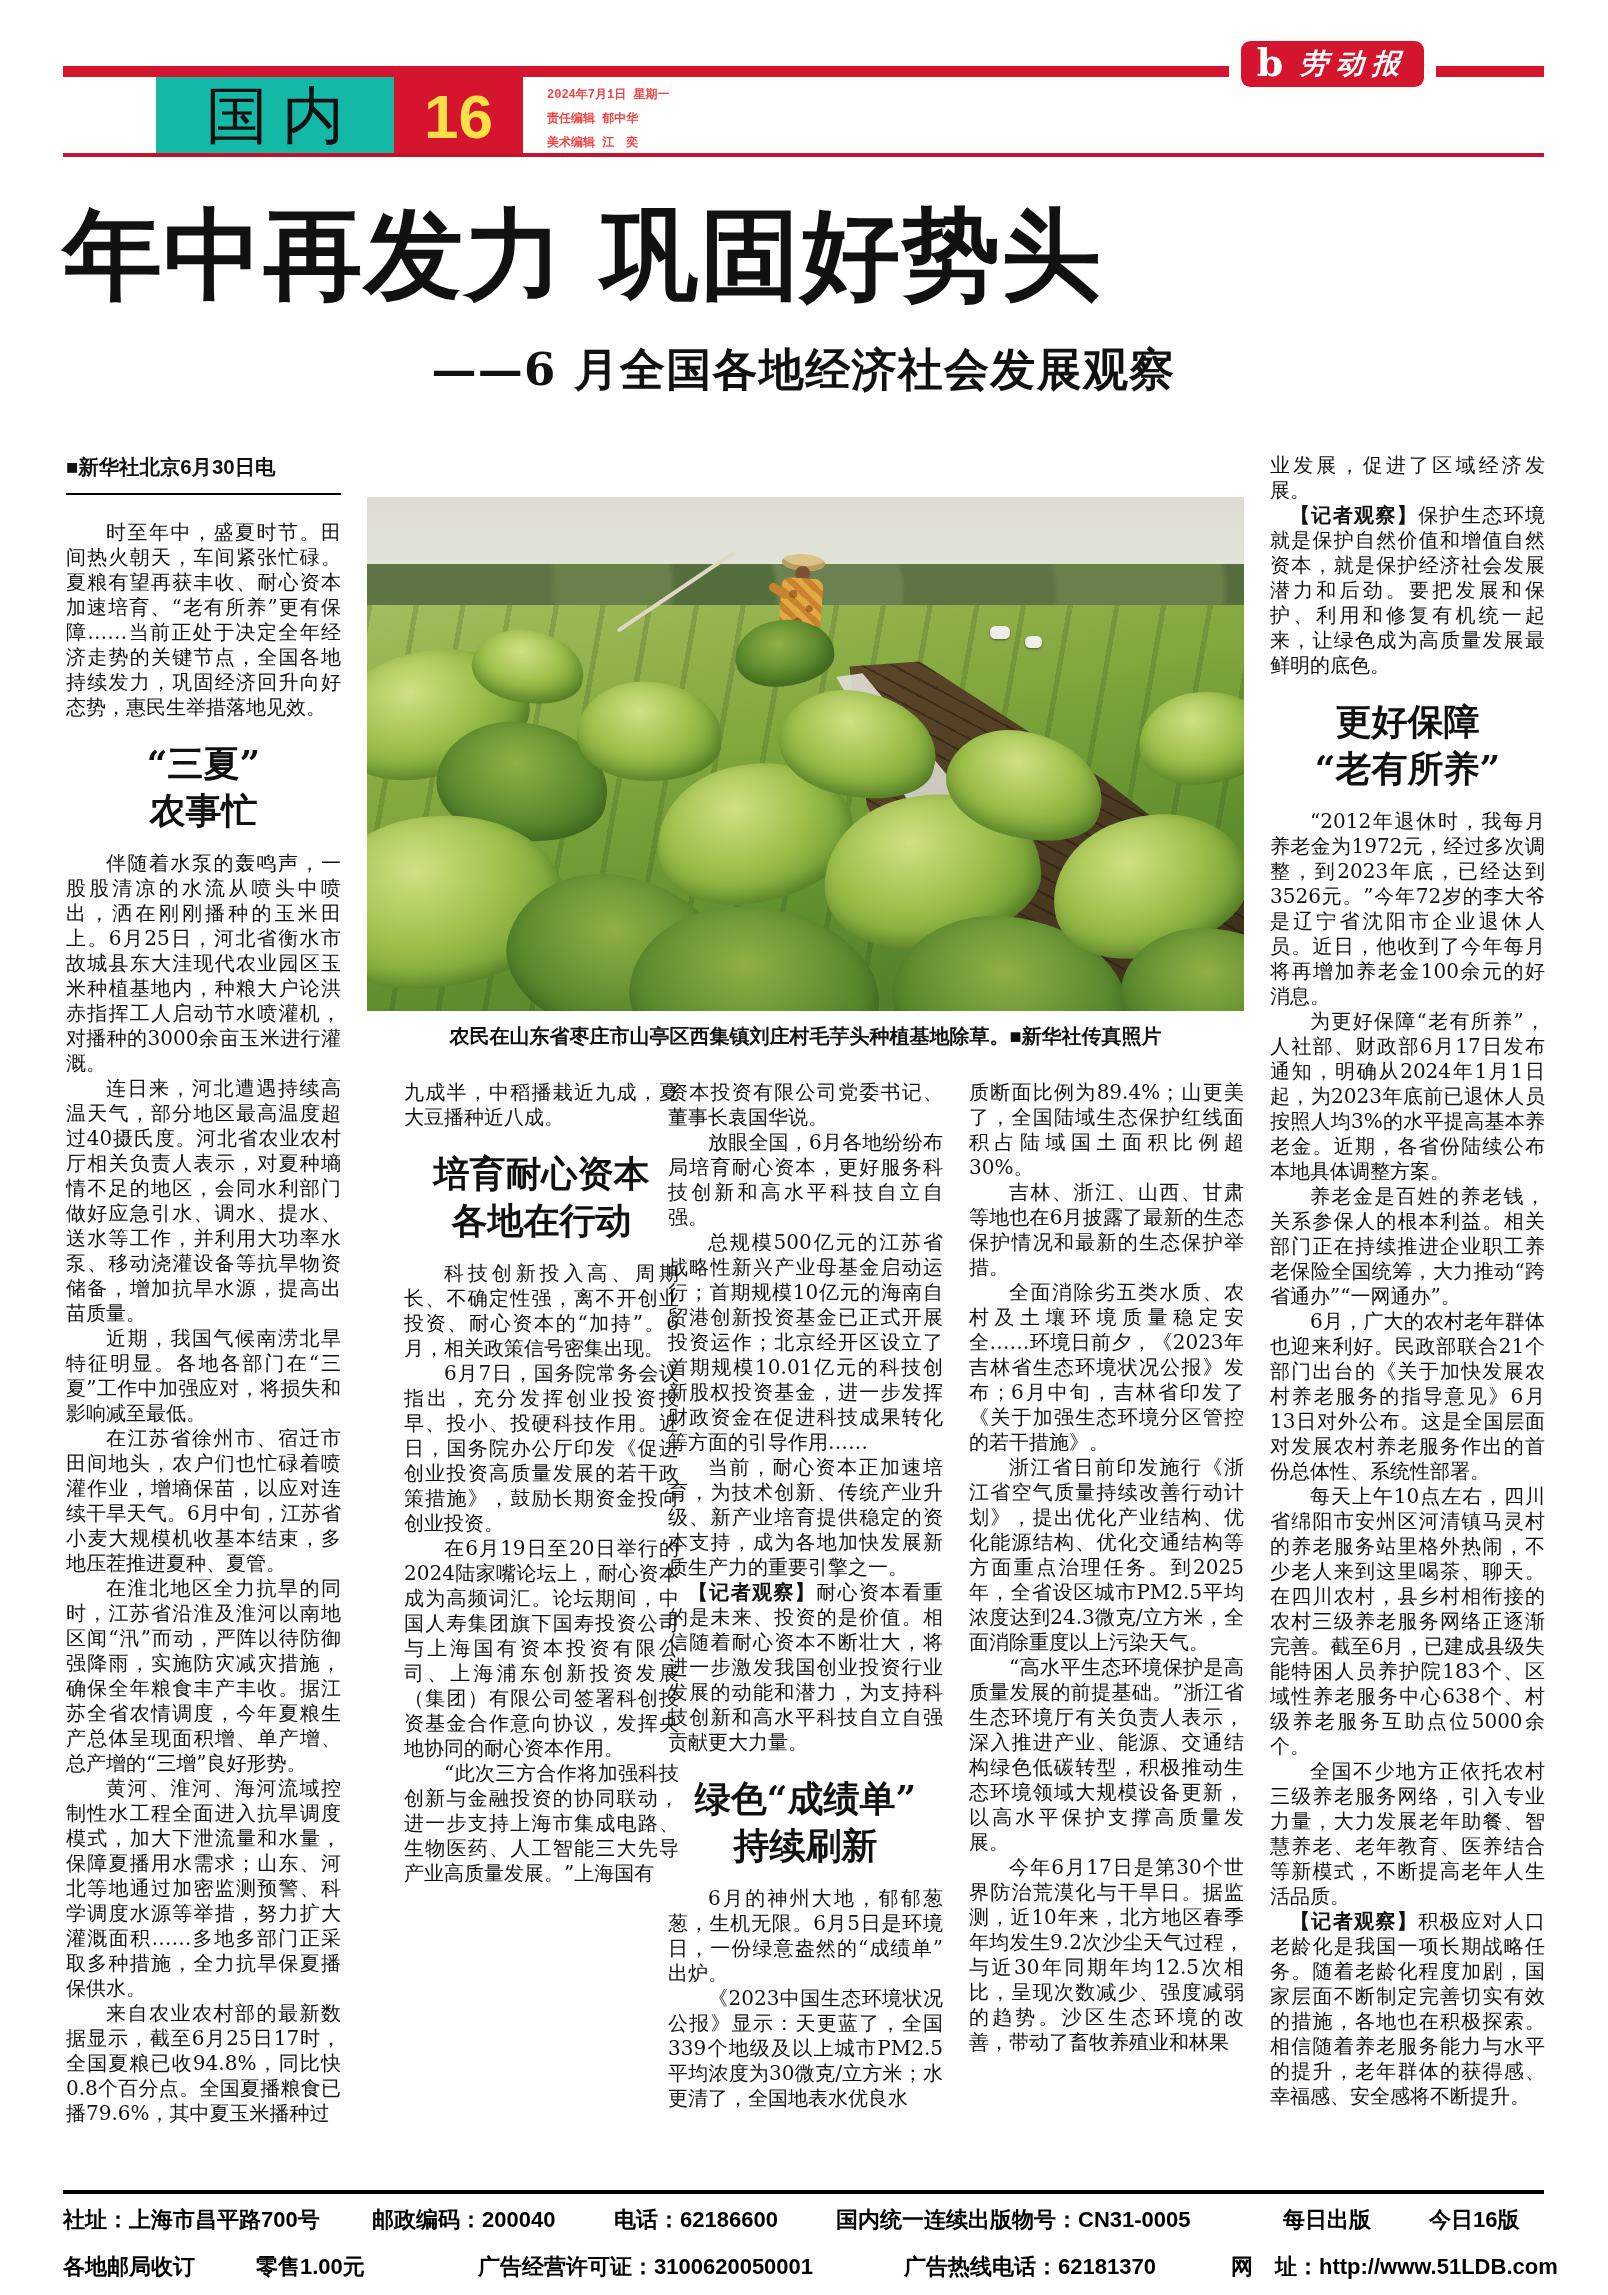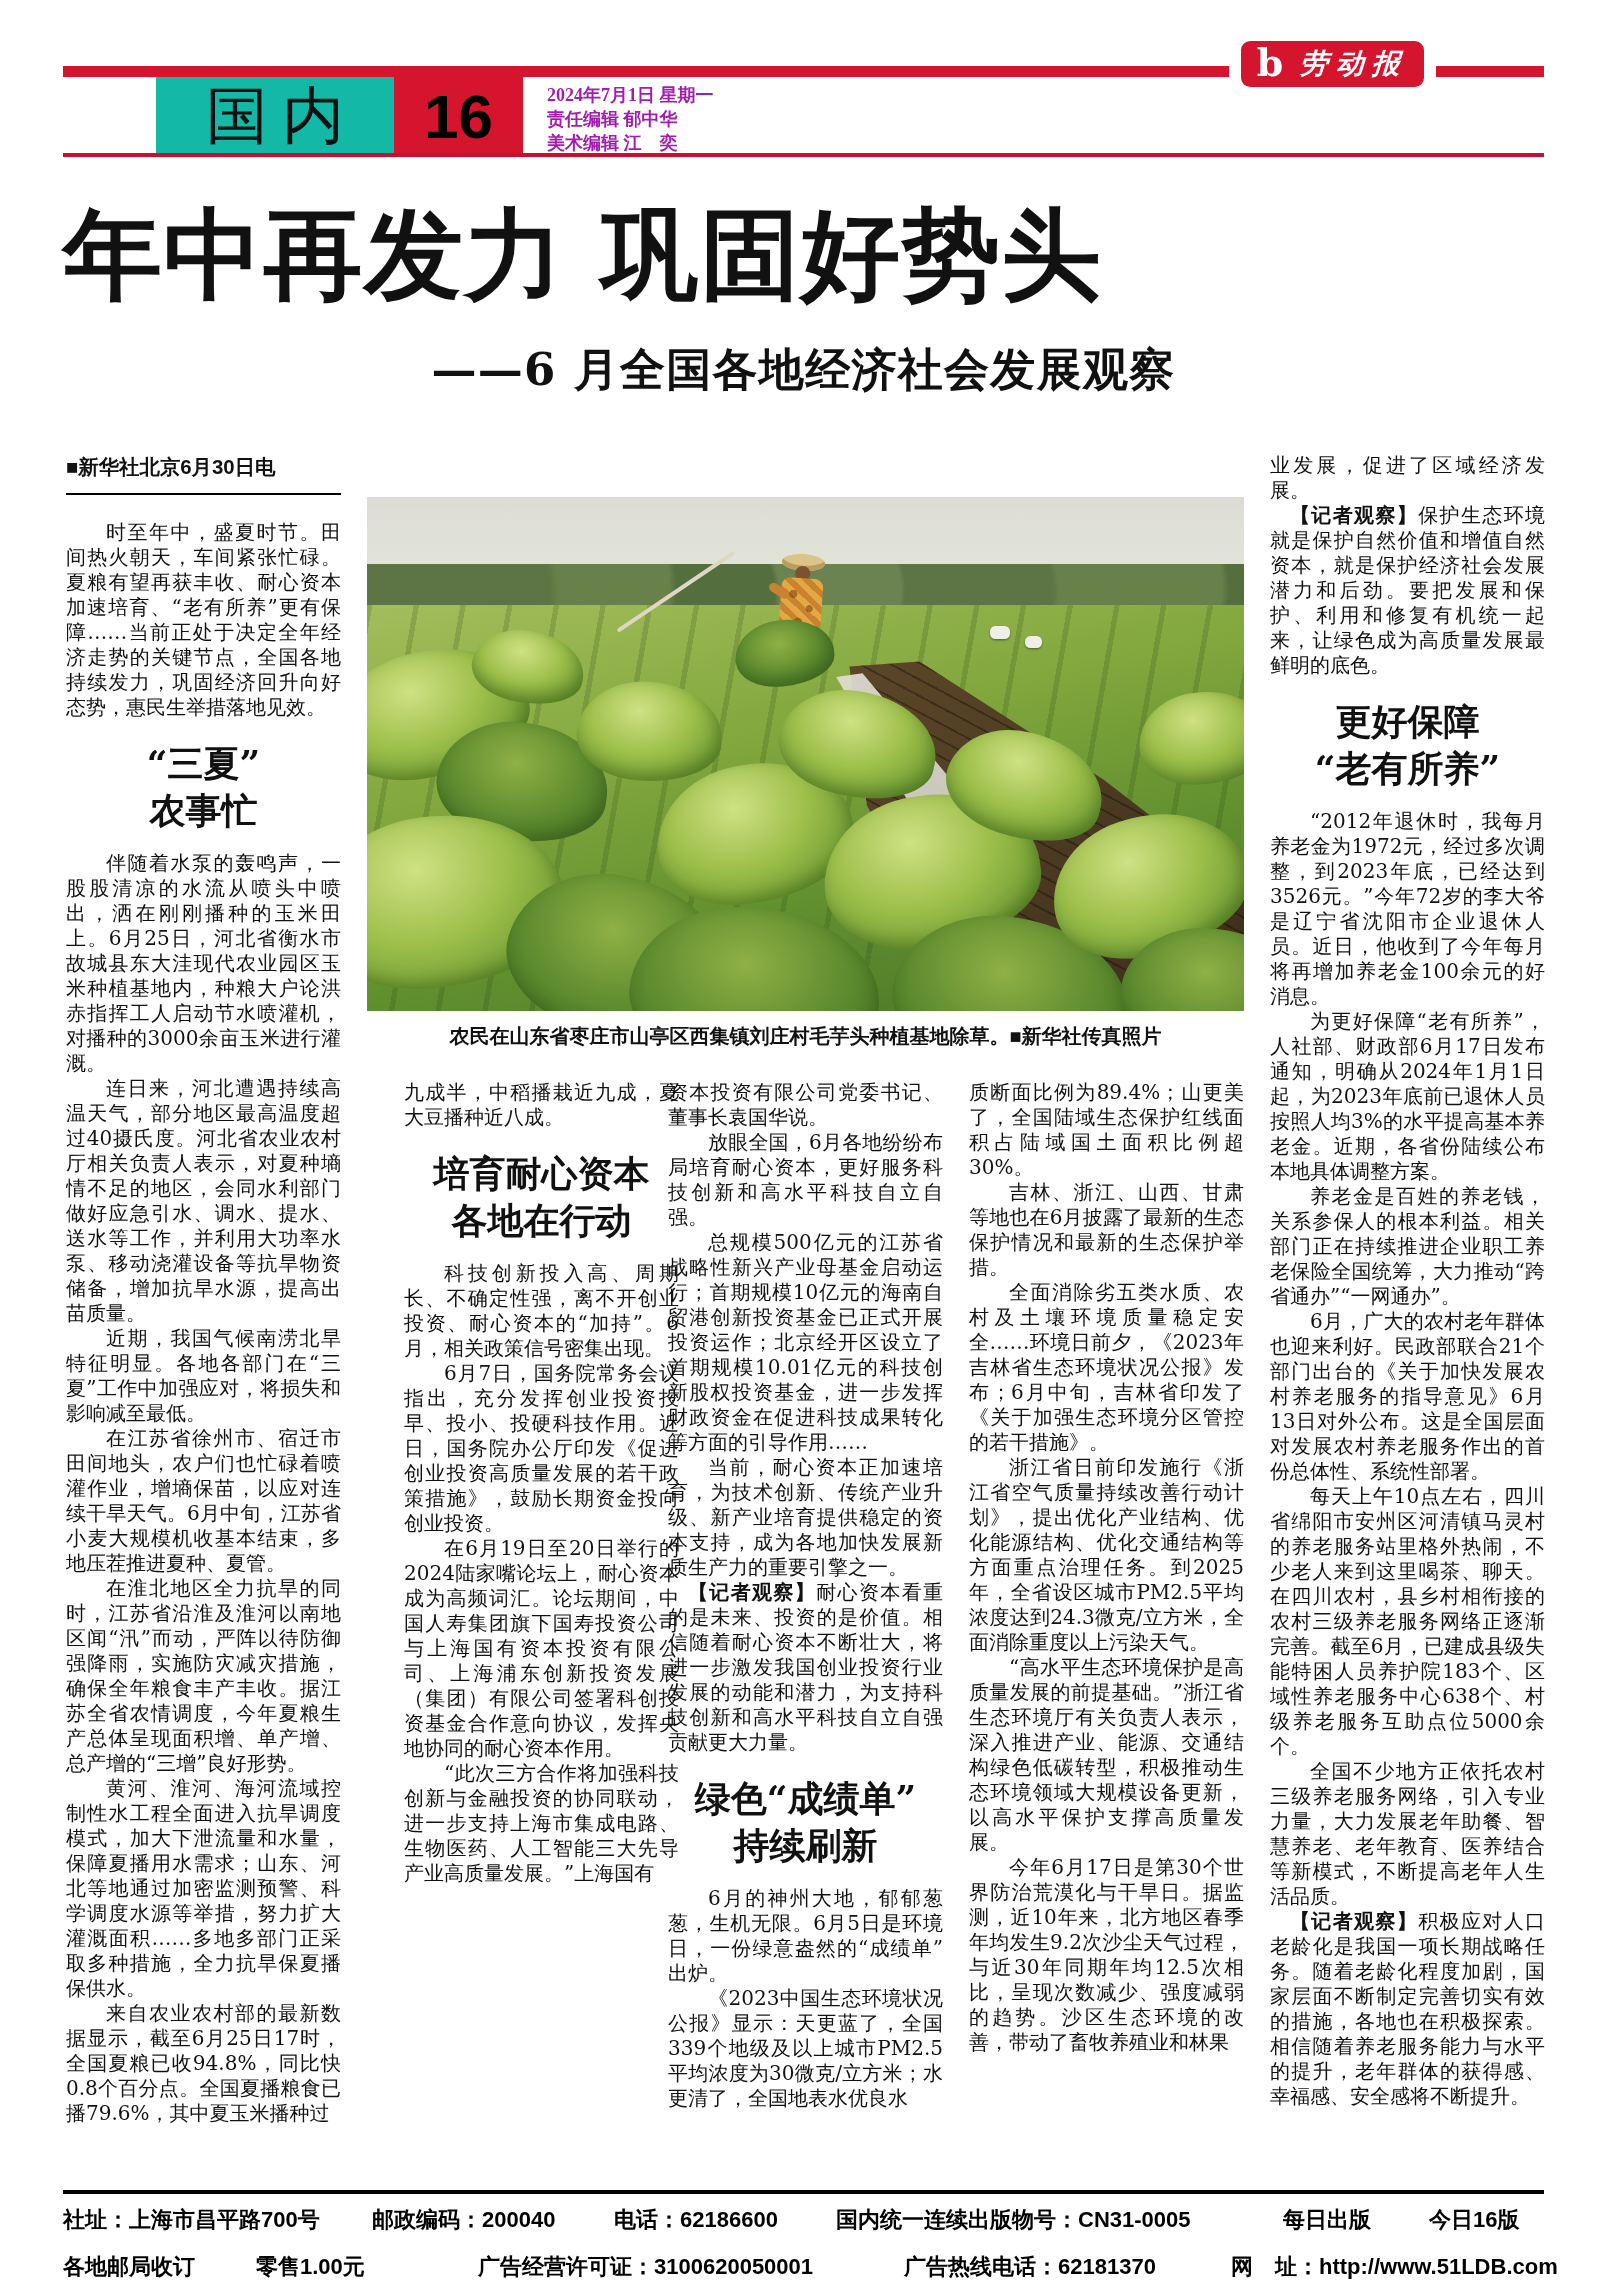--- a/index.html
+++ b/index.html
@@ -11,24 +11,24 @@
             border-radius:9.2px;box-shadow:0 0 0 12px #ffffff;display:flex;align-items:center;
             justify-content:center;gap:17px;}
   .logo-mark{color:#fff;font-family:"DejaVu Serif",serif;font-weight:700;font-size:38px;line-height:1;
              transform:translateY(-1.3px);}
   .logo-name{color:#fff;font-size:28px;font-weight:700;letter-spacing:8px;font-style:italic;
              font-family:"DejaVu Serif",serif;transform:skewX(-4deg);}
   .section-box{position:absolute;left:156px;top:77px;width:238px;height:78px;background:#14b8a6;
                display:flex;align-items:center;justify-content:center;font-size:62px;
                letter-spacing:14.5px;padding-left:14.5px;box-sizing:border-box;font-weight:400;}
   .pagenum-box{position:absolute;left:394px;top:77px;width:129px;height:78px;background:#d5142e;
-               color:#000000;display:flex;align-items:center;justify-content:center;
+               color:#fde047;display:flex;align-items:center;justify-content:center;
                font-family:"Liberation Sans",sans-serif;font-weight:900;font-size:62px;}
-  .edition-info{position:absolute;left:547px;top:83px;font-family:Liberation Serif, serif;
-                font-size:18px;line-height:24px;font-weight:700;color:#a21caf;}
+  .edition-info{position:absolute;left:547px;top:83px;font-family:Liberation Mono, monospace;
+                font-size:12px;line-height:24px;font-weight:700;color:#ef4444;}
   .red-rule{position:absolute;left:63px;top:153px;width:1481px;height:4px;background:#c3122b;}
   
   .headline{position:absolute;left:63px;top:185px;width:1481px;
             font-size:99px;font-weight:900;letter-spacing:1.3px;line-height:1.4;}
   .subheadline{position:absolute;left:63px;top:340px;width:1481px;text-align:center;
                font-size:45px;font-weight:900;letter-spacing:1.3px;}
   
   .byline{position:absolute;left:66px;top:453px;width:275px;font-family:"Liberation Sans",sans-serif;
           font-weight:700;font-size:20.4px;border-bottom:2px solid #000;padding-bottom:12px;}
   

